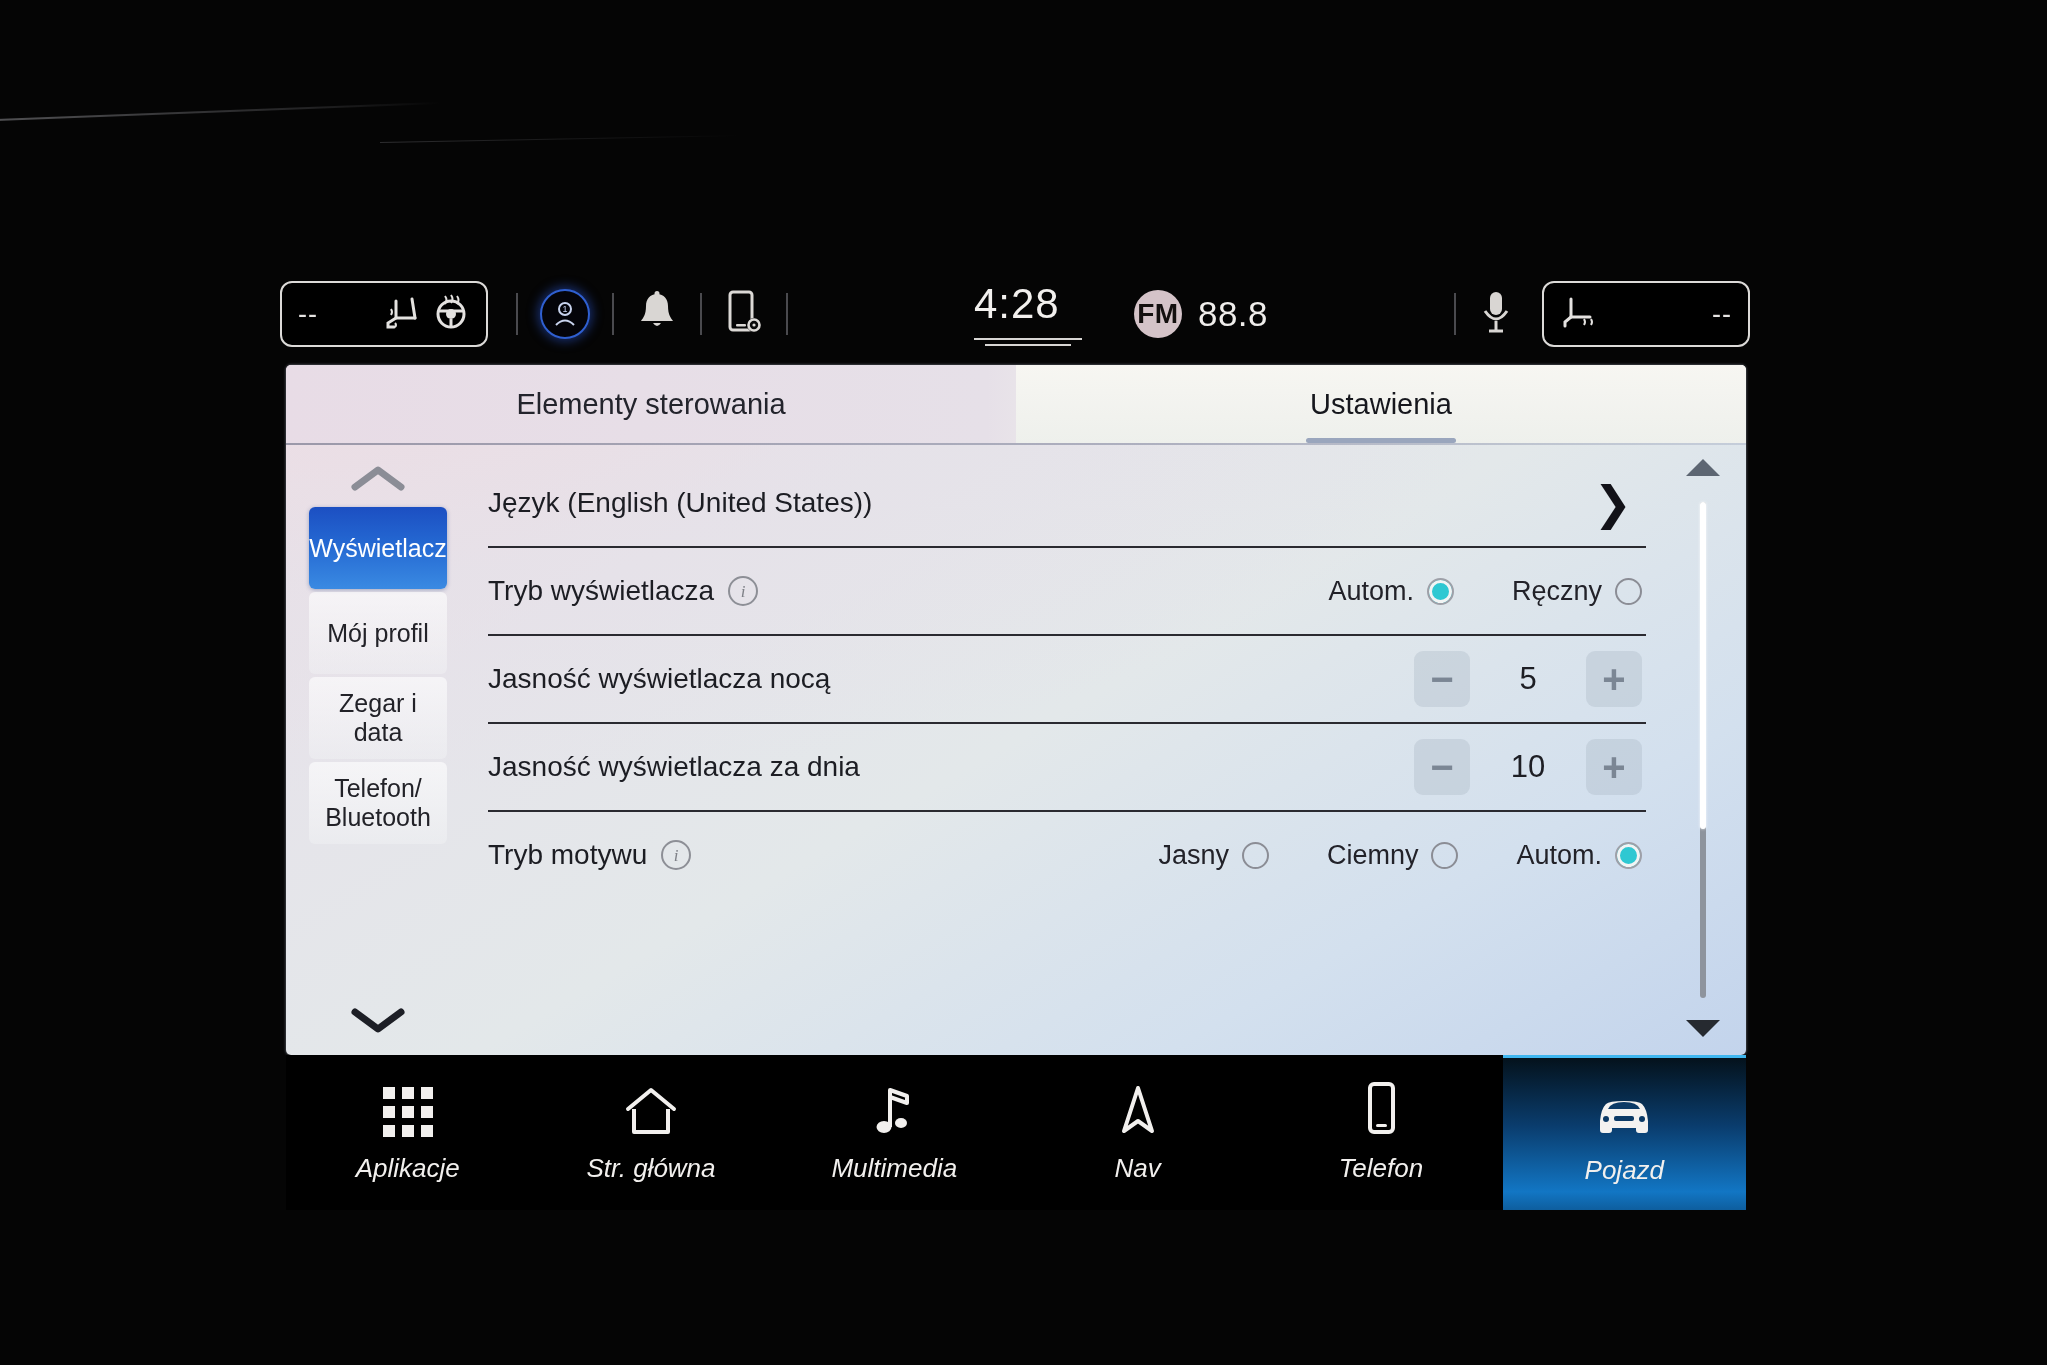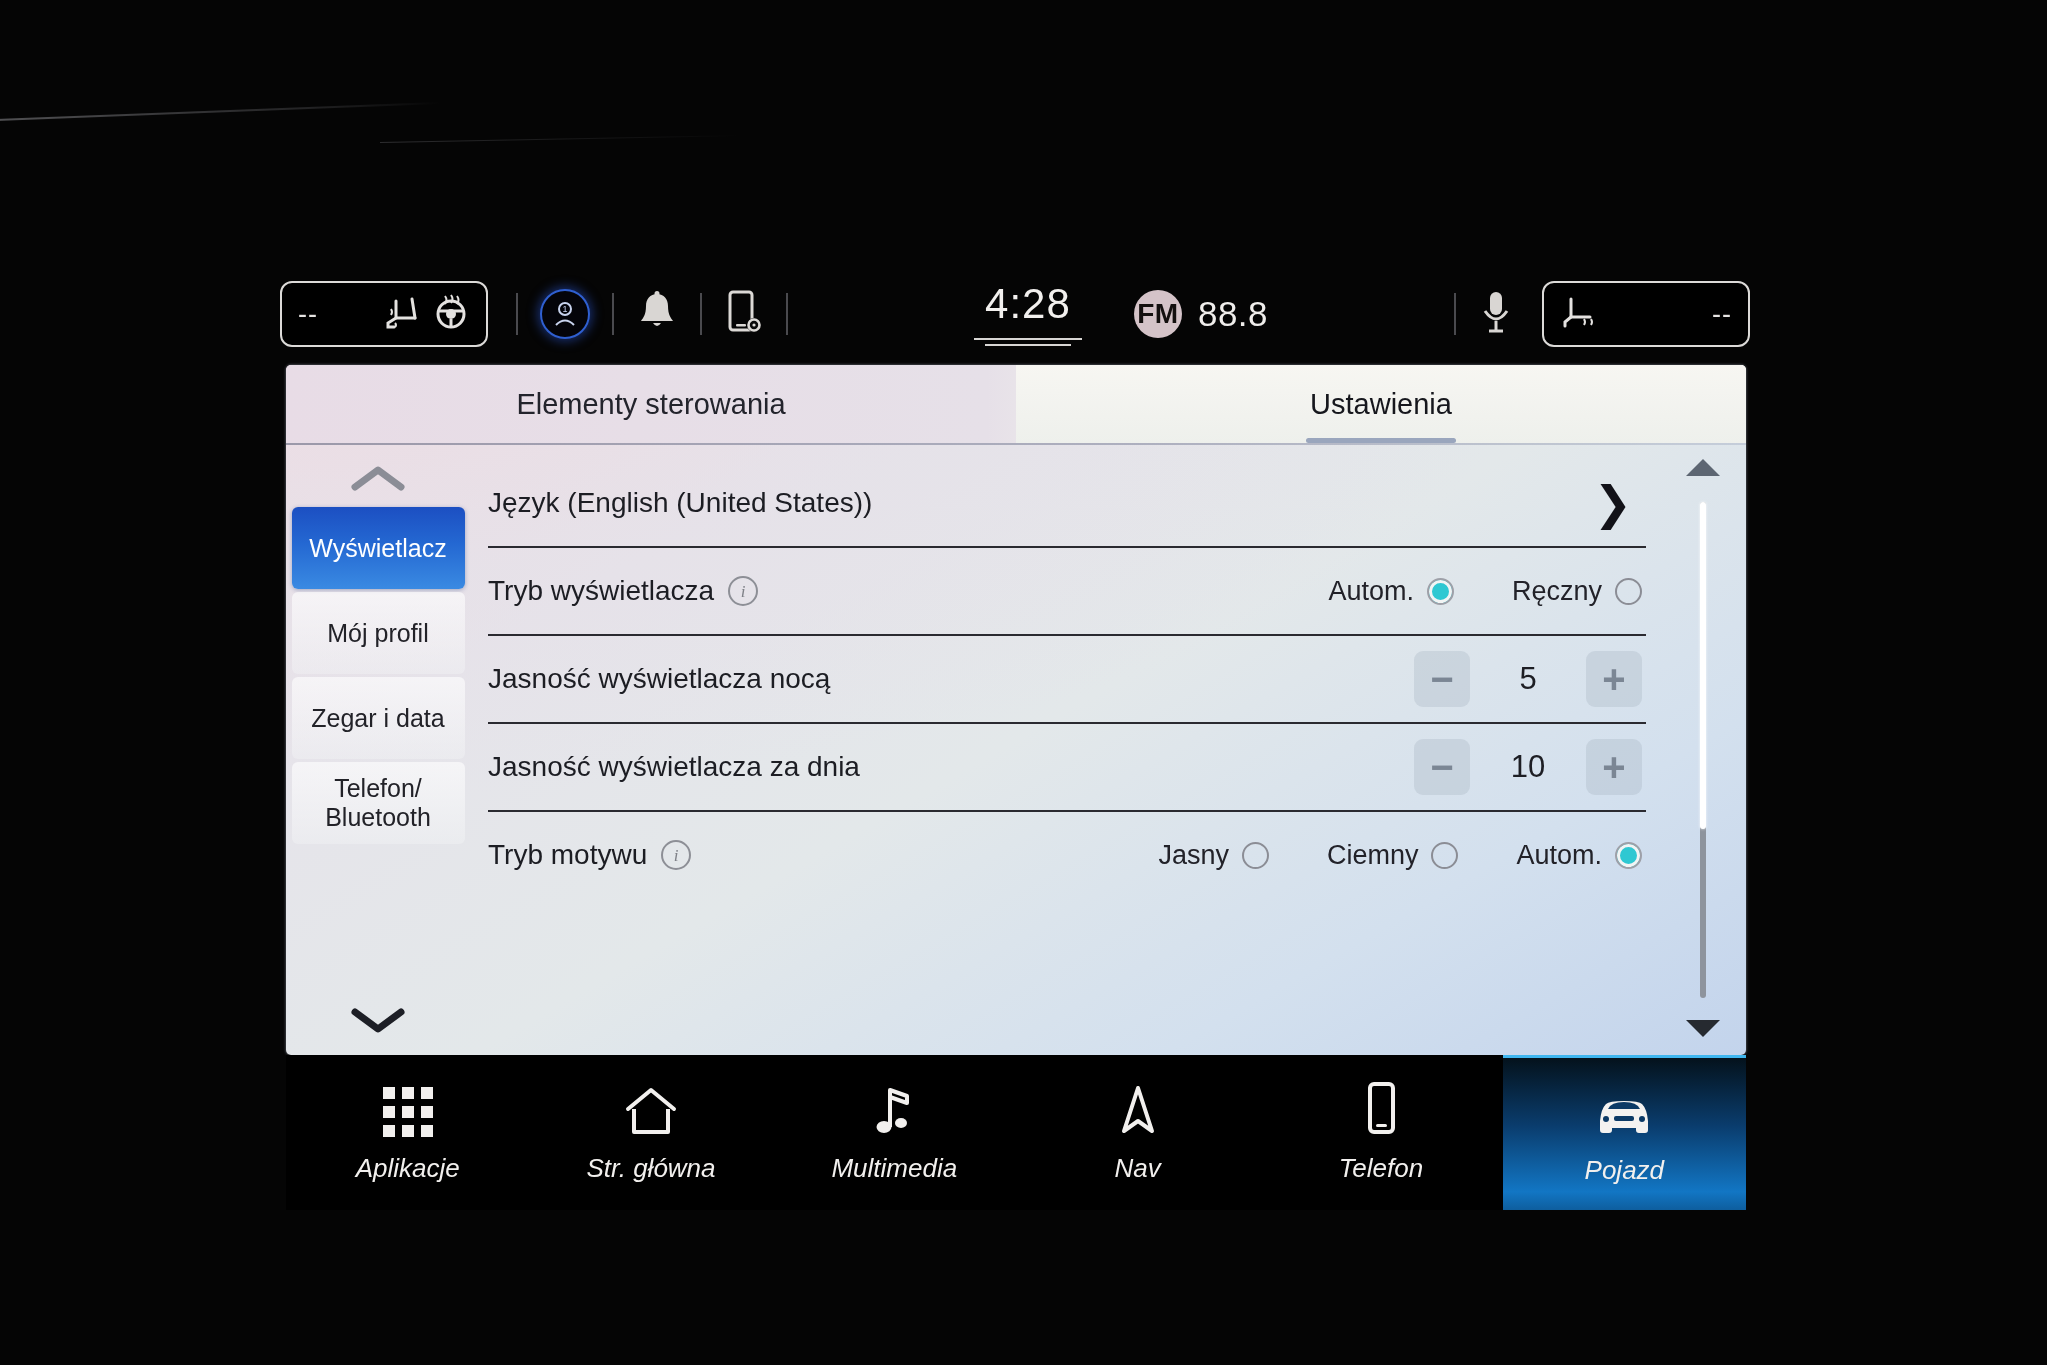--- a/index.html
+++ b/index.html
@@ -100,21 +100,21 @@
   #status-center {
     flex: 1;
     display: flex;
     align-items: center;
     justify-content: center;
     gap: 52px;
   }
   .clock-wrap {
     display: flex;
     flex-direction: column;
-    align-items: center;
+    align-items: flex-start;
   }
   .clock {
     font-size: 42px;
     color: #f2f0ee;
     line-height: 1;
     letter-spacing: 1px;
   }
   .clock-bars { margin-top: 9px; }
   .clock-bar {
     height: 2px;
@@ -204,21 +204,21 @@
   }
   .side-chevron {
     height: 56px;
     width: 100%;
     display: flex;
     align-items: center;
     justify-content: center;
   }
   .side-chevron.bottom { margin-top: auto; height: 70px; }
   .side-item {
-    width: 173px;
+    width: 138px;
     min-height: 82px;
     margin-bottom: 3px;
     border-radius: 6px;
     display: flex;
     align-items: center;
     justify-content: center;
     text-align: center;
     font-size: 25px;
     color: #222228;
     line-height: 1.15;

